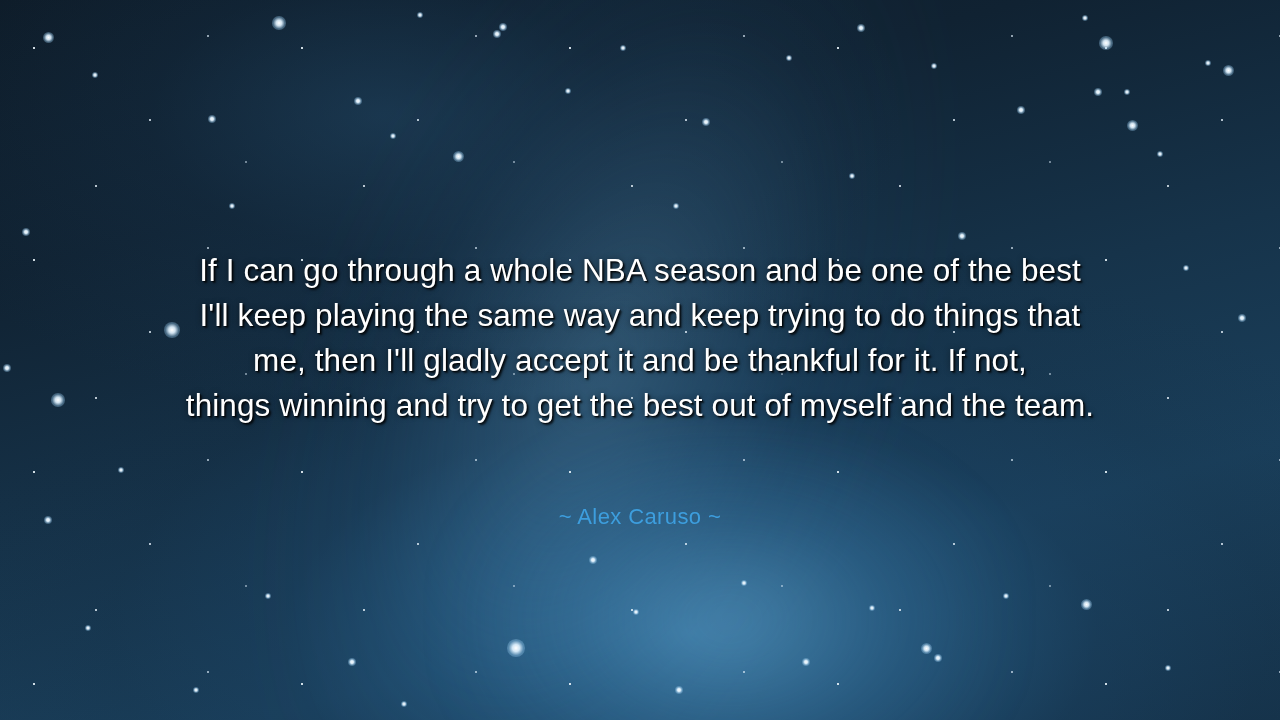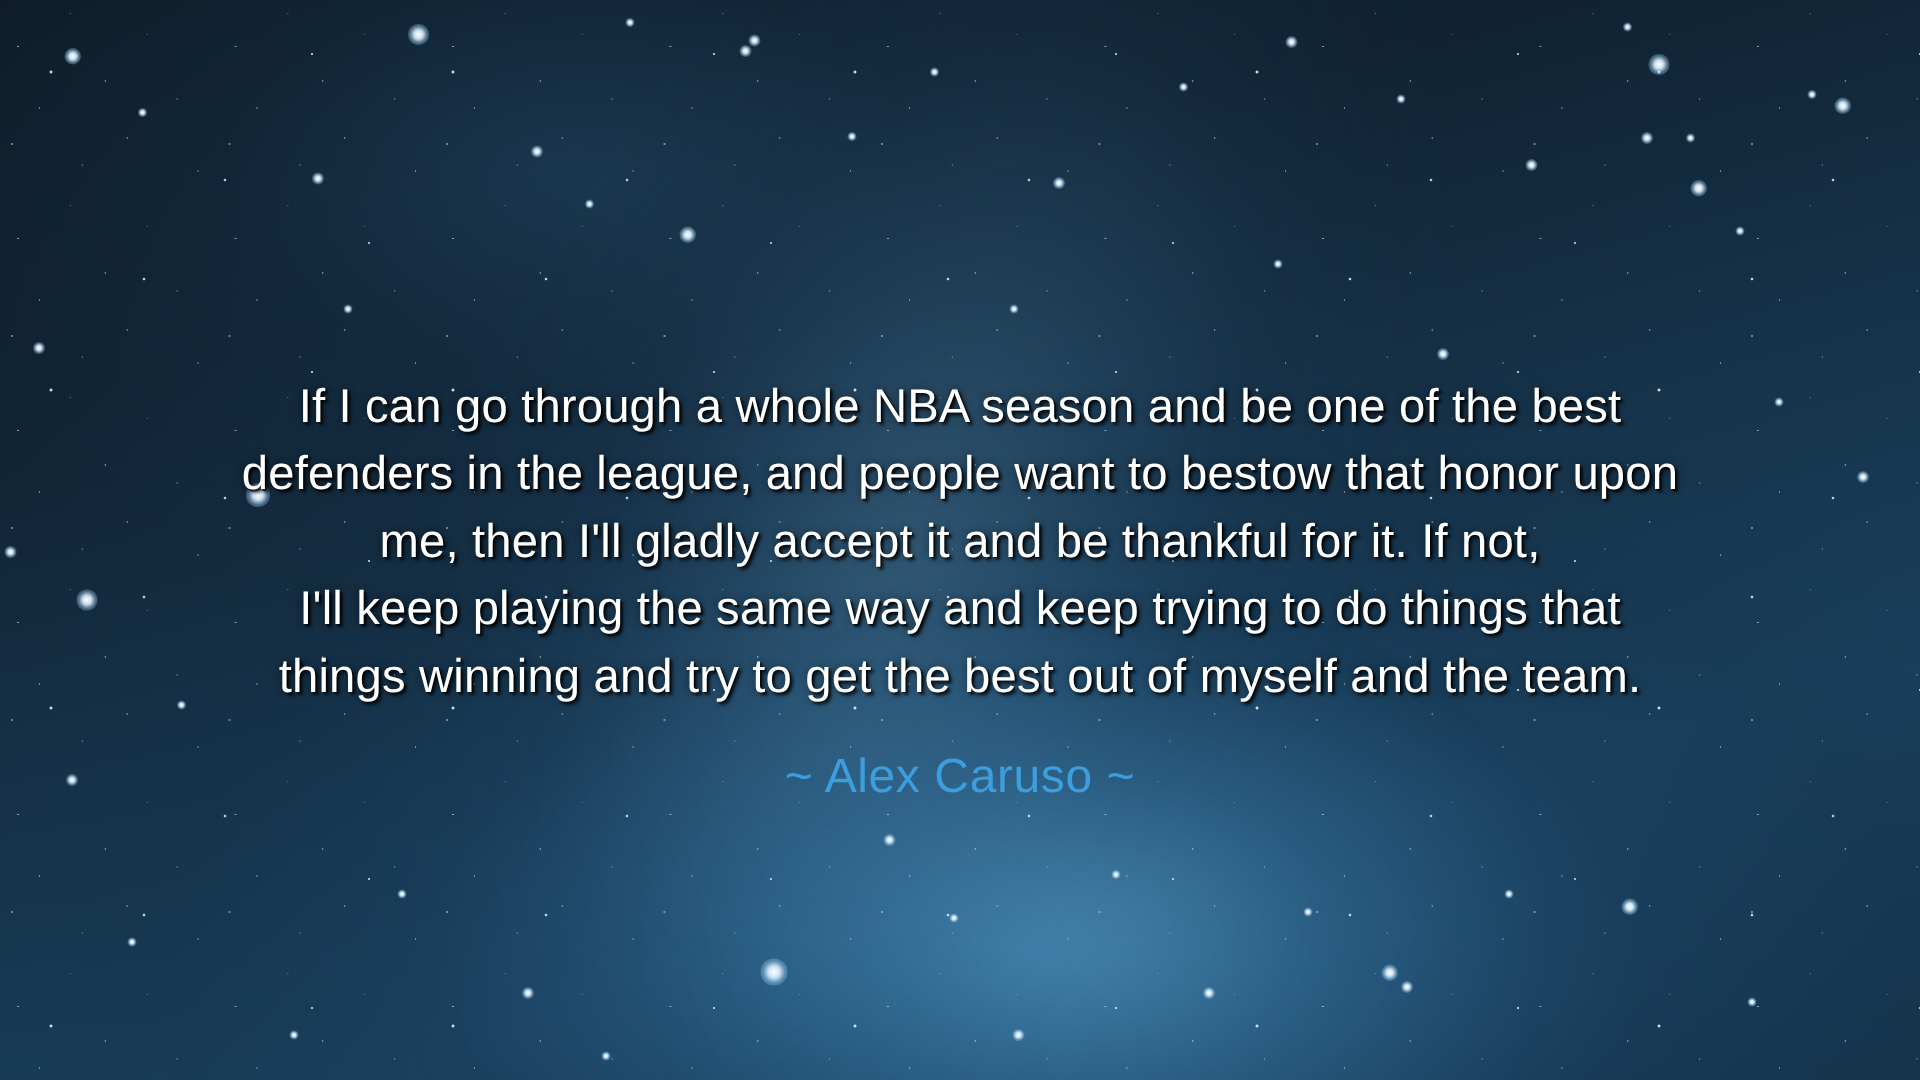--- a/index.html
+++ b/index.html
@@ -141,21 +141,21 @@
       1px 1px 0 rgba(0,0,0,0.55),
       0 0 6px rgba(0,0,0,0.45);
   }
 
   .attribution {
     position: absolute;
     left: 0;
     right: 0;
     top: 498px;
     text-align: center;
-    font-size: 32px;
+    font-size: 22px;
     line-height: 38px;
     color: #3d9ede;
     letter-spacing: 0.4px;
     white-space: nowrap;
   }
 </style>
 </head>
 <body>
 
 <div class="stage">
@@ -218,21 +218,20 @@
       <div class="bright-star" style="left: 1164.7px; top: 664.7px; width: 6.6px; height: 6.6px;"></div>
       <div class="bright-star" style="left: 264.7px; top: 592.7px; width: 6.6px; height: 6.6px;"></div>
       <div class="bright-star" style="left: 347.6px; top: 657.6px; width: 8.8px; height: 8.8px;"></div>
       <div class="bright-star" style="left: 400.7px; top: 700.7px; width: 6.6px; height: 6.6px;"></div>
       <div class="bright-star" style="left: 192.7px; top: 686.7px; width: 6.6px; height: 6.6px;"></div>
       <div class="bright-star" style="left: 84.7px; top: 624.7px; width: 6.6px; height: 6.6px;"></div>
     </div>
 
   <div class="quote-block">
     <div class="quote-line">If I can go through a whole NBA season and be one of the best</div>
-    <div class="quote-line">defenders in the league, and people want to bestow that honor upon</div>
+    <div class="quote-line">I'll keep playing the same way and keep trying to do things that</div>
     <div class="quote-line">me, then I'll gladly accept it and be thankful for it. If not,</div>
-    <div class="quote-line">I'll keep playing the same way and keep trying to do things that</div>
     <div class="quote-line">things winning and try to get the best out of myself and the team.</div>
   </div>
 
   <div class="attribution">~ Alex Caruso ~</div>
 
 </div>
 
 </body></html>

